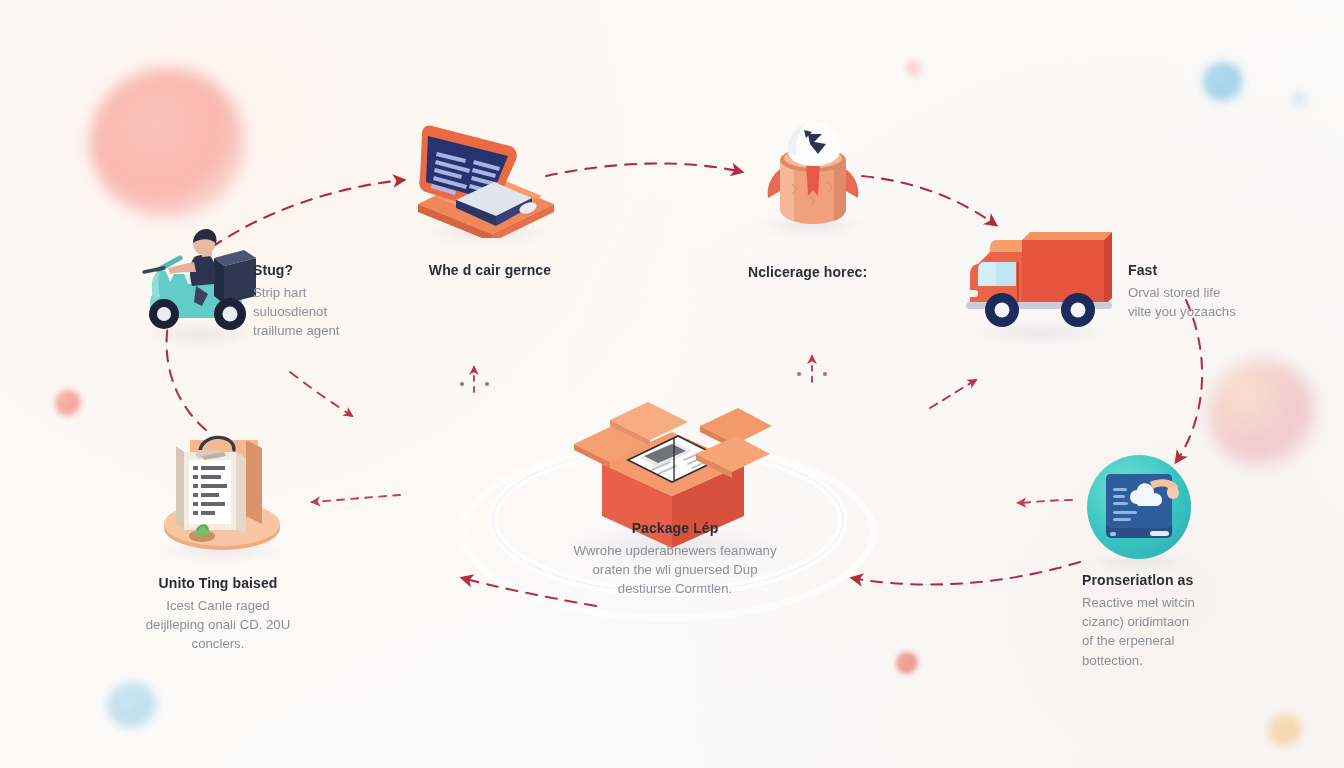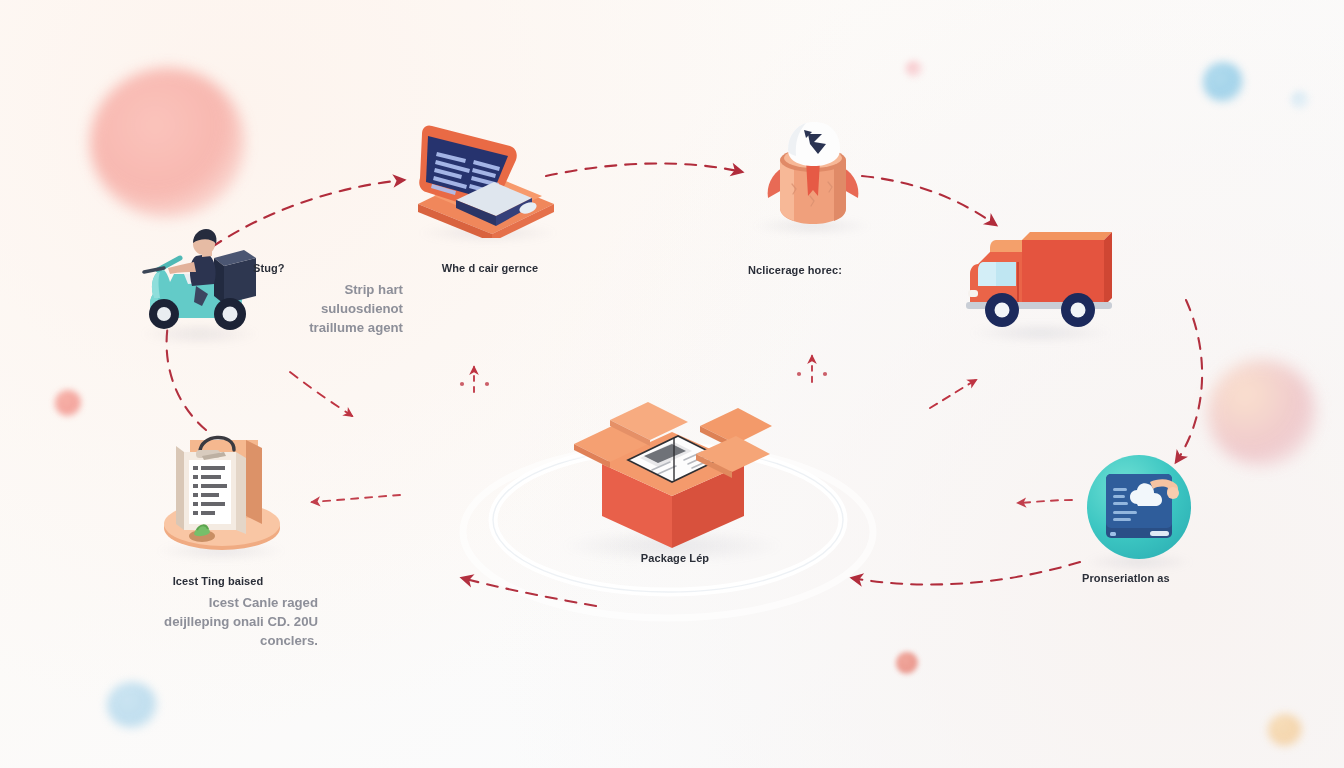--- a/index.html
+++ b/index.html
@@ -49,27 +49,26 @@
   
   .layer{position:absolute;left:0;top:0;width:1344px;height:768px;}
 
   
   .node{position:absolute;}
   .art{position:absolute;}
 
   
   .tb{position:absolute;}
   .tb .ttl{
-    font-weight:bold;font-size:11px;color:#2a2e38;letter-spacing:.1px;
+    font-weight:bold;font-size:14px;color:#2a2e38;letter-spacing:.1px;
     margin:0 0 5px 0;line-height:1.15;
   }
   .tb .body{
     font-size:13.2px;color:#8d8f99;line-height:1.45;margin:0;
-    font-weight:700;
-    text-align:right;
+    font-weight:400;
   }
   .tb.center{text-align:center;}
   .tb.left{text-align:left;}
 
   
   .gshadow{position:absolute;border-radius:50%;
     background:radial-gradient(ellipse at center, rgba(150,150,165,.17) 0%, rgba(150,150,165,0) 70%);
     filter:blur(3px);}
 </style>
 </head>
@@ -274,20 +273,25 @@
 
       <rect x="6" y="72" width="10" height="7" rx="3" fill="#f6f2ee"></rect>
       <rect x="4" y="84" width="146" height="7" rx="3" fill="#c9ced6"></rect>
 
       <circle cx="40" cy="92" r="17" fill="#1c2a5c"></circle>
         <circle cx="40" cy="92" r="7.5" fill="#f2f5f8"></circle>
       <circle cx="116" cy="92" r="17" fill="#1c2a5c"></circle>
         <circle cx="116" cy="92" r="7.5" fill="#f2f5f8"></circle>
     </svg>
   </div>
+  <div class="tb left" style="left:1128px;top:262px;width:160px;">
+    <p class="ttl">Fast</p>
+    <p class="body" style="white-space:pre-line">Orval stored life
+vilte you yozaachs</p>
+  </div>
 
   <div class="gshadow" style="left:1084px;top:552px;width:110px;height:20px;"></div>
   <div class="node art" style="left:1080px;top:448px;">
     <svg width="118" height="118" viewBox="0 0 118 118">
       <defs>
         <radialGradient id="tealg" cx="36%" cy="30%" r="78%">
           <stop offset="0%" stop-color="#6fe0d4"></stop>
           <stop offset="62%" stop-color="#3cc6c2"></stop>
           <stop offset="100%" stop-color="#2fb3b6"></stop>
         </radialGradient>
@@ -308,20 +312,24 @@
       </g>
       <rect x="30" y="84" width="6" height="4" rx="1.5" fill="#9dc0e6"></rect>
       <rect x="70" y="83" width="19" height="5" rx="2.5" fill="#dfeaf5"></rect>
 
       <path d="M70 34 C 78 30, 90 30, 96 36 C 100 40, 98 47, 93 48 C 88 49, 86 44, 88 40 C 84 38, 78 38, 73 41 Z" fill="#f5c3a2"></path>
       <circle cx="93" cy="45" r="6" fill="#f7cdaf"></circle>
     </svg>
   </div>
   <div class="tb left" style="left:1082px;top:572px;width:145px;">
     <p class="ttl">Pronseriatlon as</p>
+    <p class="body" style="white-space:pre-line">Reactive mel witcin
+cizanc) oridimtaon
+of the erpeneral
+bottection.</p>
   </div>
 
   <div class="gshadow" style="left:560px;top:528px;width:225px;height:36px;"></div>
   <div class="node art" style="left:566px;top:392px;">
     <svg width="212" height="160" viewBox="0 0 212 160">
 
       <path d="M36 72 L 106 104 L 106 156 L 36 124 Z" fill="#e8604a"></path>
       <path d="M106 104 L 178 72 L 178 124 L 106 156 Z" fill="#d8513d"></path>
       <path d="M36 72 L 106 40 L 178 72 L 106 104 Z" fill="#f49a6c"></path>
 
@@ -343,22 +351,25 @@
       <path d="M8 52 L 46 34 L 82 52 L 44 70 Z" fill="#f5a072"></path>
       <path d="M8 52 L 8 58 L 44 76 L 44 70 Z" fill="#e08158"></path>
       <path d="M44 28 L 82 10 L 122 30 L 84 48 Z" fill="#f7ab80"></path>
       <path d="M44 28 L 44 34 L 84 54 L 84 48 Z" fill="#e59067"></path>
       <path d="M134 34 L 172 16 L 206 34 L 170 52 Z" fill="#f39a6a"></path>
       <path d="M134 34 L 134 40 L 170 58 L 170 52 Z" fill="#dd8155"></path>
       <path d="M130 62 L 170 44 L 204 62 L 166 80 Z" fill="#f5a577"></path>
       <path d="M130 62 L 130 68 L 166 86 L 166 80 Z" fill="#e08a5e"></path>
     </svg>
   </div>
-  <div class="tb center" style="left:530px;top:552px;width:290px;">
+  <div class="tb center" style="left:530px;top:520px;width:290px;">
     <p class="ttl">Package Lép</p>
+    <p class="body" style="white-space:pre-line">Wwrohe upderabnewers feanwany
+oraten the wli gnuersed Dup
+destiurse Cormtlen.</p>
   </div>
 
   <div class="gshadow" style="left:156px;top:540px;width:130px;height:22px;"></div>
   <div class="node art" style="left:150px;top:414px;">
     <svg width="150" height="140" viewBox="0 0 150 140">
 
       <ellipse cx="72" cy="114" rx="58" ry="22" fill="#f0ab82"></ellipse>
       <ellipse cx="72" cy="110" rx="58" ry="22" fill="#f9c6a4"></ellipse>
 
       <path d="M40 26 L 108 26 L 108 104 L 40 104 Z" fill="#f5b88f"></path>
@@ -389,19 +400,19 @@
       <rect x="46" y="36" width="24" height="8" rx="3.5" fill="#d8cbbe"></rect>
 
       <path d="M52 42 L 74 38 L 76 42 L 54 46 Z" fill="#bdb0a2"></path>
 
       <ellipse cx="52" cy="122" rx="13" ry="6" fill="#c98f64"></ellipse>
       <path d="M44 120 C 46 110, 58 108, 60 118 C 58 122, 46 124, 44 120 Z" fill="#76bf6a"></path>
       <path d="M47 116 C 50 110, 56 110, 58 115" fill="none" stroke="#5ba54f" stroke-width="2"></path>
     </svg>
   </div>
   <div class="tb center" style="left:118px;top:575px;width:200px;">
-    <p class="ttl">Icest Ting baised</p>
+    <p class="ttl">Unito Ting baised</p>
     <p class="body" style="white-space:pre-line">Icest Canle raged
 deijlleping onali CD. 20U
 conclers.</p>
   </div>
 
 </div>
 
 </body></html>

